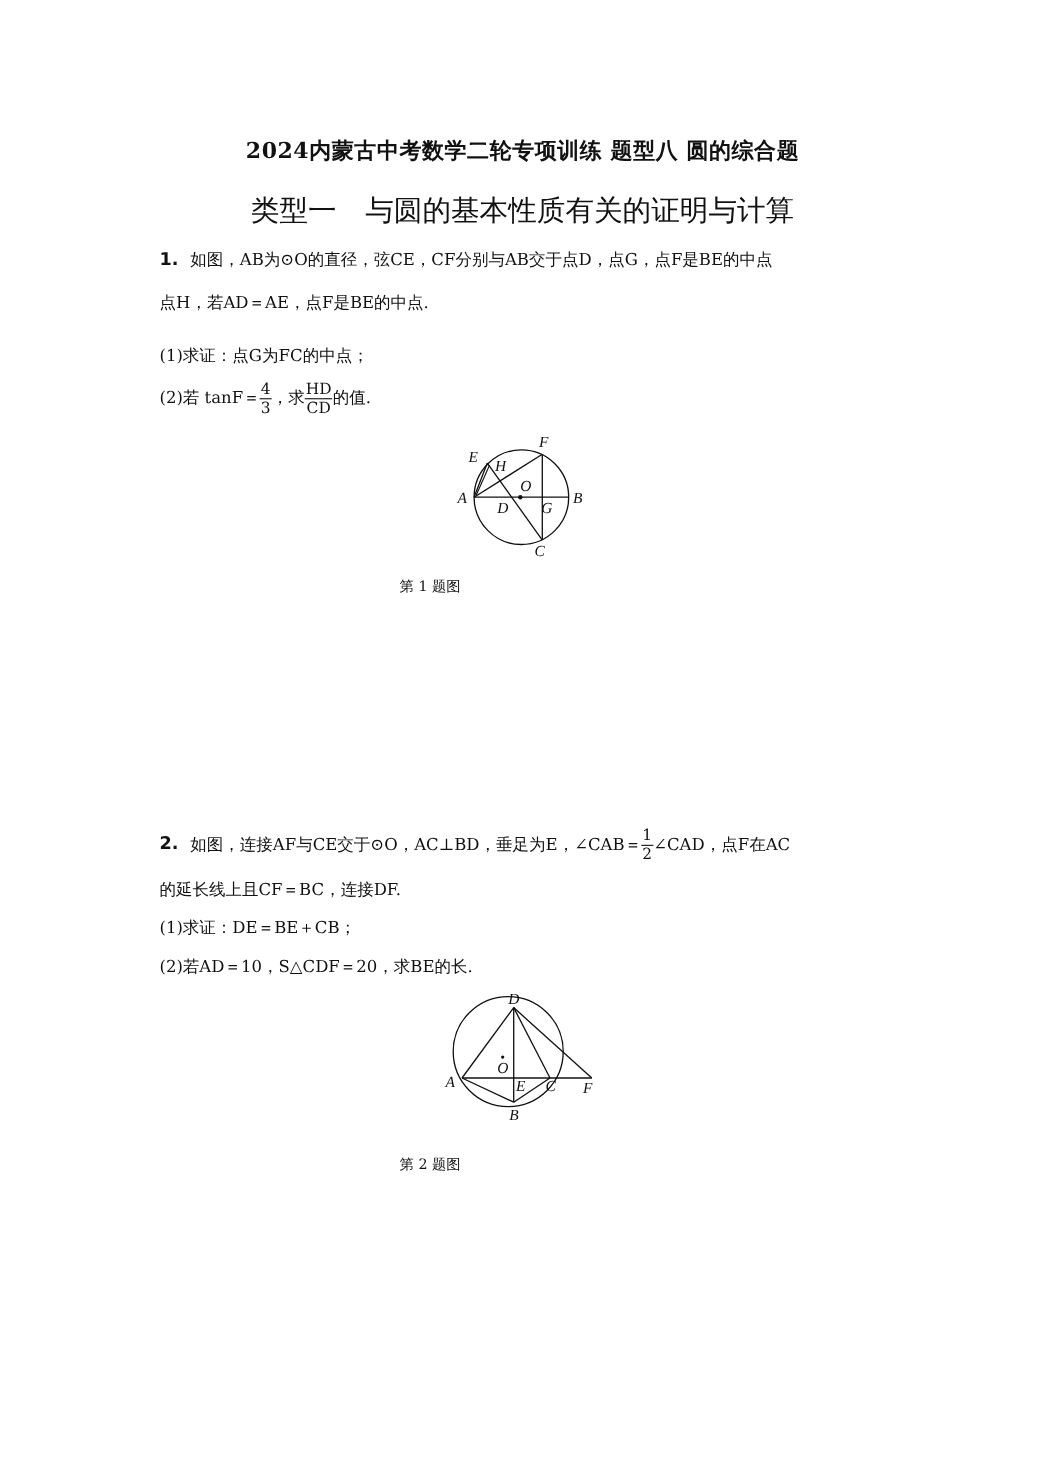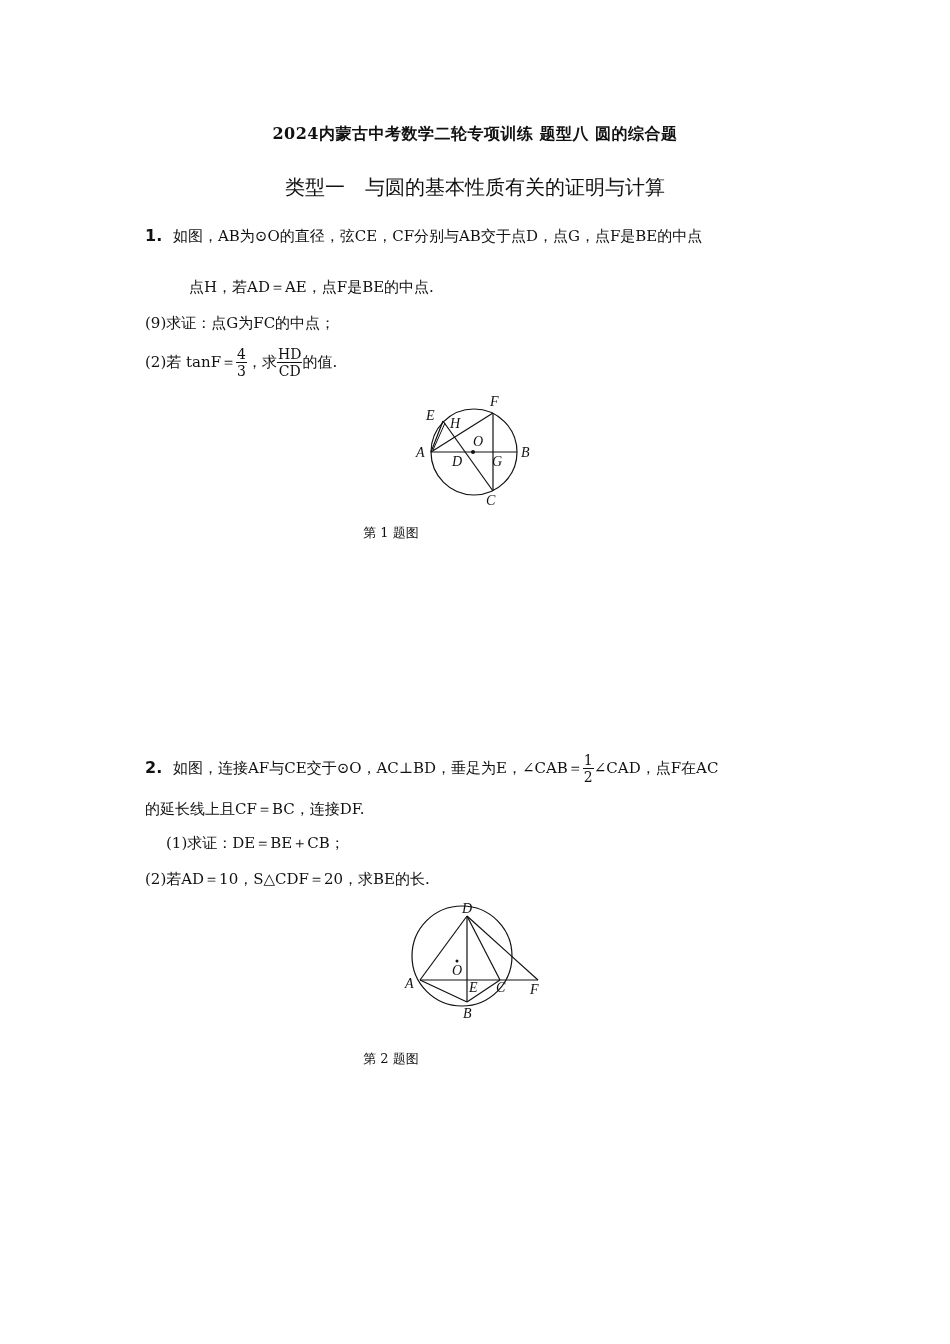--- a/index.html
+++ b/index.html
@@ -1,41 +1,41 @@
 <!DOCTYPE html>
 <html><head>
 <meta charset="utf-8">
 <style>
   html, body { margin: 0; padding: 0; background: #ffffff; }
   body { width: 950px; height: 1344px; position: relative; overflow: hidden;
          font-family: "DejaVu Serif", "Liberation Serif", serif; color: #111; }
   .title { position: absolute; left: 0; width: 950px; text-align: center; font-weight: bold;
-           font-size: 16px; top: 124px; letter-spacing: 0.5px; }
+           font-size: 20px; top: 124px; letter-spacing: 0.5px; }
   .subtitle { position: absolute; left: 0; width: 950px; text-align: center;
-              font-size: 20px; top: 174px; font-family: "DejaVu Sans", sans-serif; }
+              font-size: 26px; top: 174px; font-family: "DejaVu Sans", sans-serif; }
   .line { position: absolute; left: 145px; font-size: 15px; white-space: nowrap; }
   .num { font-family: "DejaVu Sans", sans-serif; font-weight: bold; font-size: 16px; margin-right: 6px; }
   .frac { display: inline-block; vertical-align: middle; text-align: center; font-size: 14px; line-height: 16px; }
   .frac > span { display: block; }
   .frac > span.top { border-bottom: 1px solid #111; padding: 0 1px; }
   .caption { position: absolute; left: 0; width: 782px; text-align: center; font-size: 13px; }
   svg text { font-family: "Liberation Serif", serif; font-style: italic; font-size: 14px; fill: #111; }
 </style>
 </head>
 <body>
 
 <div class="title">2024内蒙古中考数学二轮专项训练 题型八 圆的综合题</div>
 <div class="subtitle">类型一　与圆的基本性质有关的证明与计算</div>
 
 <div class="line" style="top:226px;">
   <span class="num">1.</span>
   <span>如图，AB为⊙O的直径，弦CE，CF分别与AB交于点D，点G，点F是BE的中点</span>
 </div>
-<div class="line" style="top:278px;margin-left:44px;">点H，若AD＝AE，点F是BE的中点.</div>
-<div class="line" style="top:314px;">(9)求证：点G为FC的中点；</div>
+<div class="line" style="top:266px;">点H，若AD＝AE，点F是BE的中点.</div>
+<div class="line" style="top:314px;">(1)求证：点G为FC的中点；</div>
 <div class="line" style="top:346px;">
   <span>(2)若 tanF＝</span><span class="frac"><span class="top">4</span><span>3</span></span><span>，求</span><span class="frac"><span class="top">HD</span><span>CD</span></span><span>的值.</span>
 </div>
 
 <svg style="position:absolute;left:410px;top:390px;" width="130" height="120" viewBox="0 0 130 120">
   <circle cx="64" cy="62" r="43" fill="none" stroke="#111" stroke-width="1.2"></circle>
   <line x1="21" y1="62" x2="107" y2="62" stroke="#111" stroke-width="1.2"></line>
   <line x1="83" y1="23" x2="83" y2="101" stroke="#111" stroke-width="1.2"></line>
   <line x1="21" y1="62" x2="83" y2="23" stroke="#111" stroke-width="1.2"></line>
   <line x1="33" y1="31" x2="83" y2="101" stroke="#111" stroke-width="1.2"></line>
@@ -52,21 +52,21 @@
   <text x="111" y="67">B</text>
   <text x="76" y="115">C</text>
 </svg>
 <div class="caption" style="top:524px;">第 1 题图</div>
 
 <div class="line" style="top:752px;">
   <span class="num">2.</span>
   <span>如图，连接AF与CE交于⊙O，AC⊥BD，垂足为E，∠CAB＝</span><span class="frac"><span class="top">1</span><span>2</span></span><span>∠CAD，点F在AC</span>
 </div>
 <div class="line" style="top:800px;">的延长线上且CF＝BC，连接DF.</div>
-<div class="line" style="top:834px;margin-left:21px;">(1)求证：DE＝BE＋CB；</div>
+<div class="line" style="top:834px;">(1)求证：DE＝BE＋CB；</div>
 <div class="line" style="top:870px;text-align:right;">(2)若AD＝10，S△CDF＝20，求BE的长.</div>
 
 <svg style="position:absolute;left:400px;top:900px;" width="150" height="125" viewBox="0 0 150 125">
   <circle cx="62" cy="56" r="50" fill="none" stroke="#111" stroke-width="1.2"></circle>
   <line x1="20" y1="80" x2="138" y2="80" stroke="#111" stroke-width="1.2"></line>
   <line x1="67" y1="16" x2="67" y2="102" stroke="#111" stroke-width="1.2"></line>
   <line x1="20" y1="80" x2="67" y2="16" stroke="#111" stroke-width="1.2"></line>
   <line x1="67" y1="16" x2="100" y2="80" stroke="#111" stroke-width="1.2"></line>
   <line x1="67" y1="16" x2="138" y2="80" stroke="#111" stroke-width="1.2"></line>
   <line x1="20" y1="80" x2="67" y2="102" stroke="#111" stroke-width="1.2"></line>

